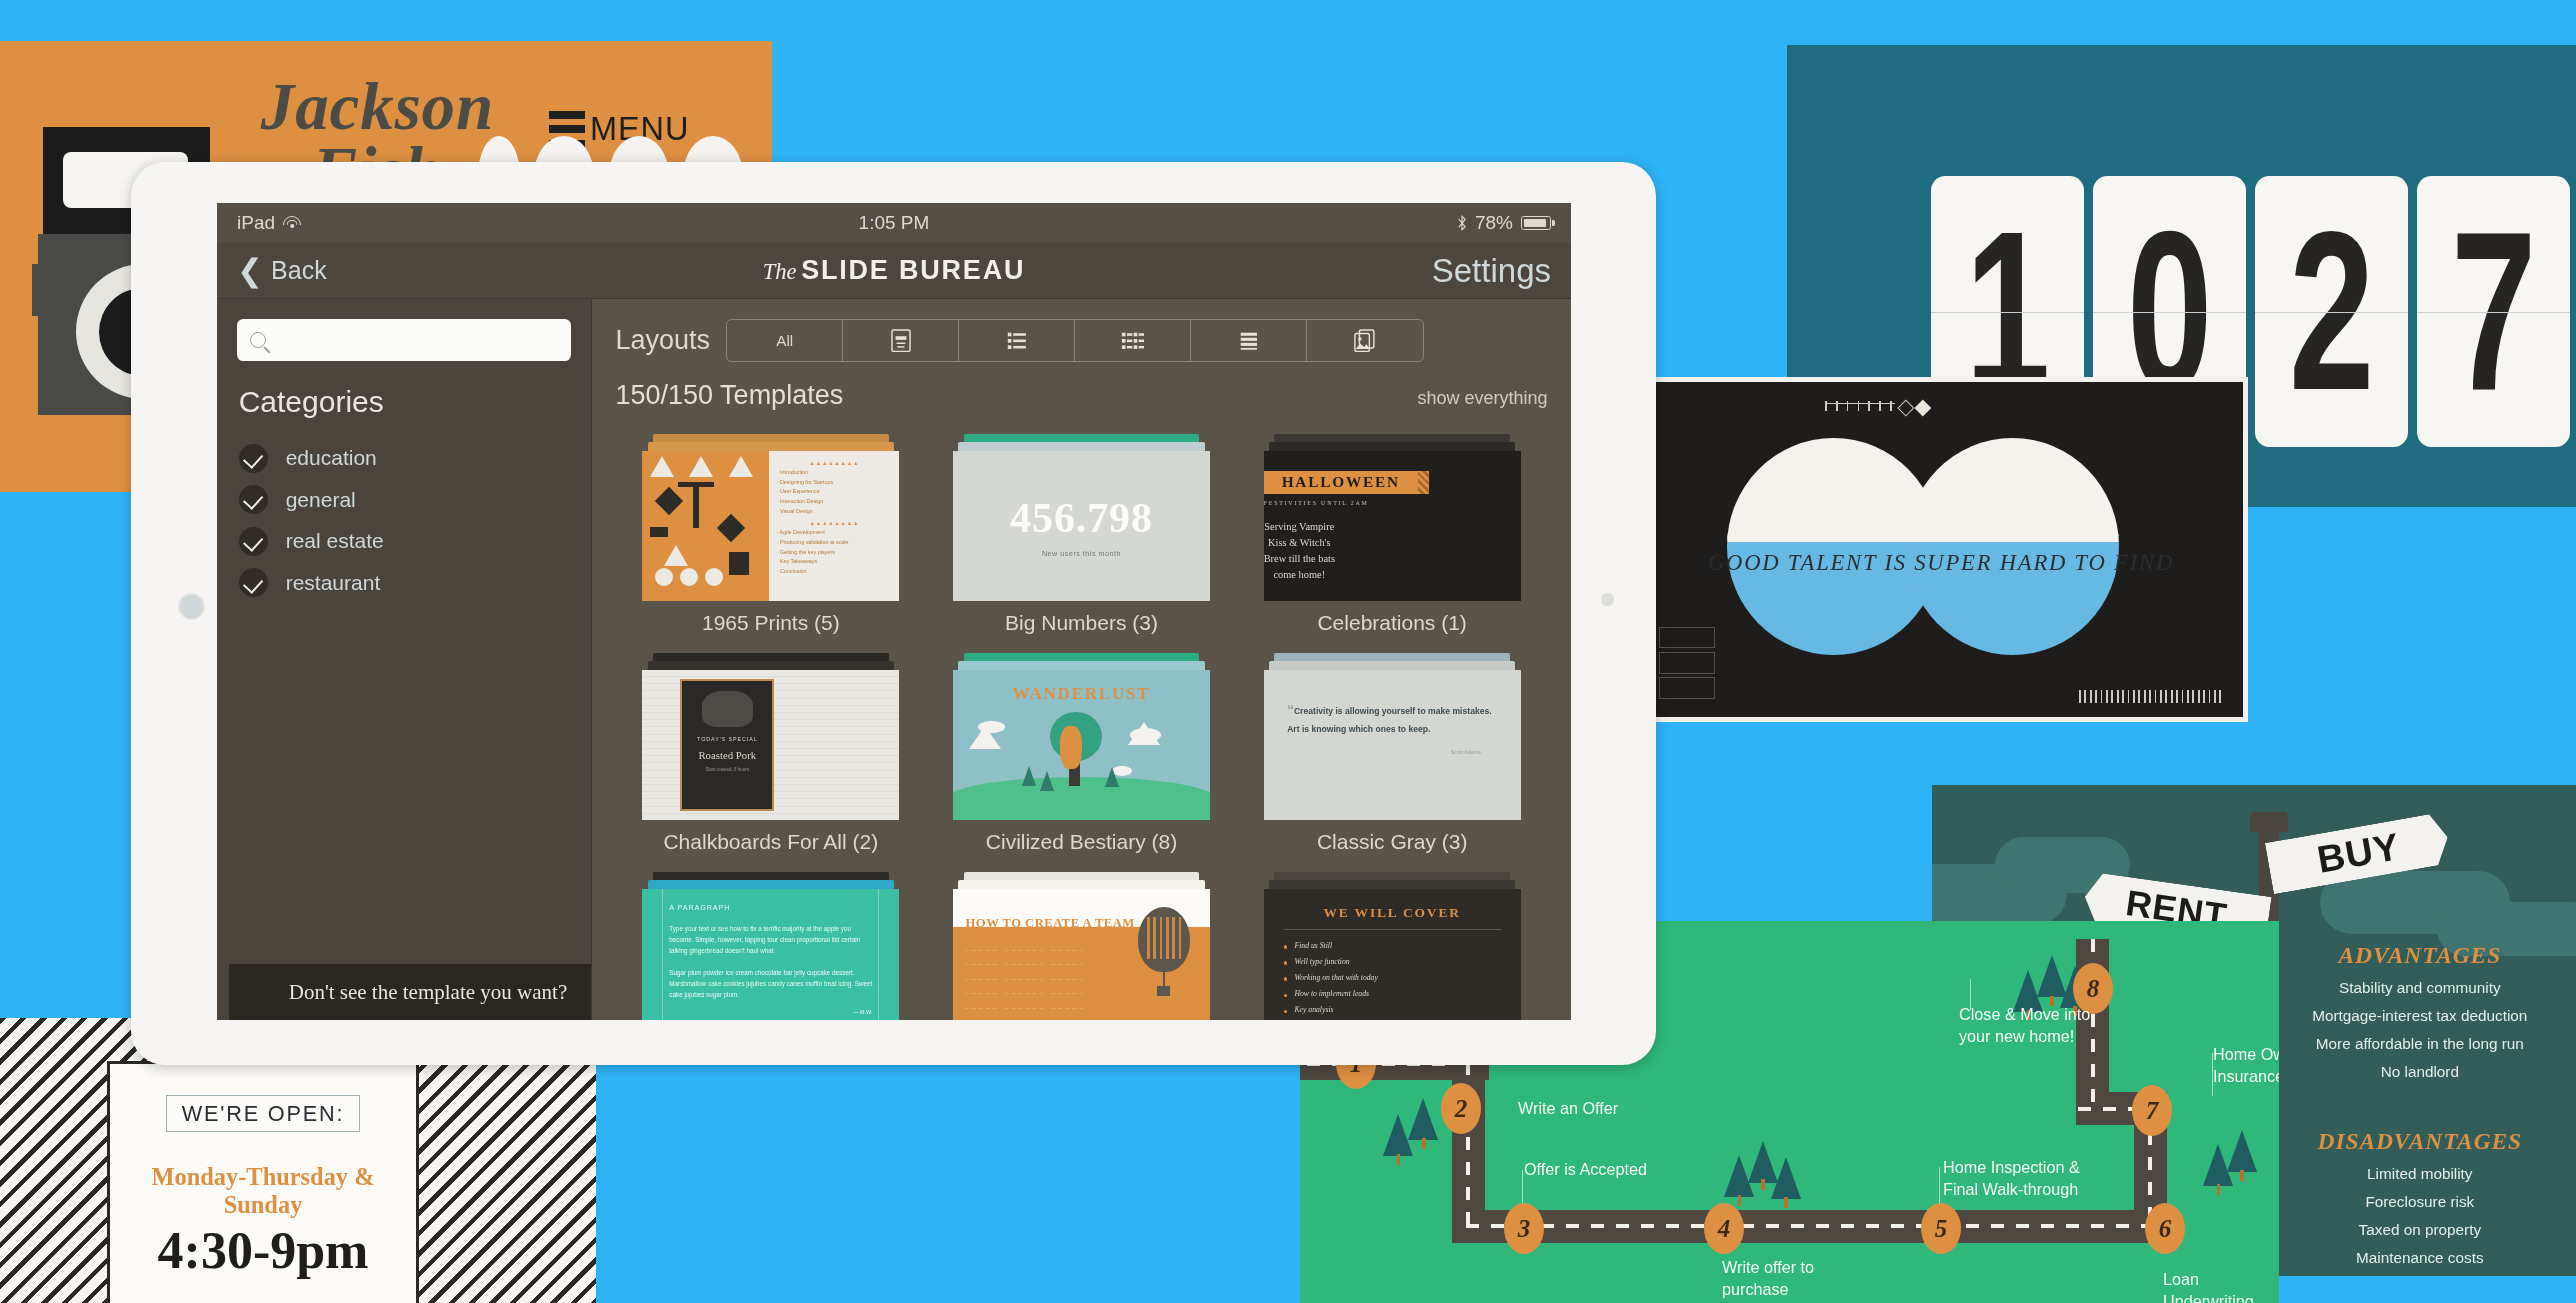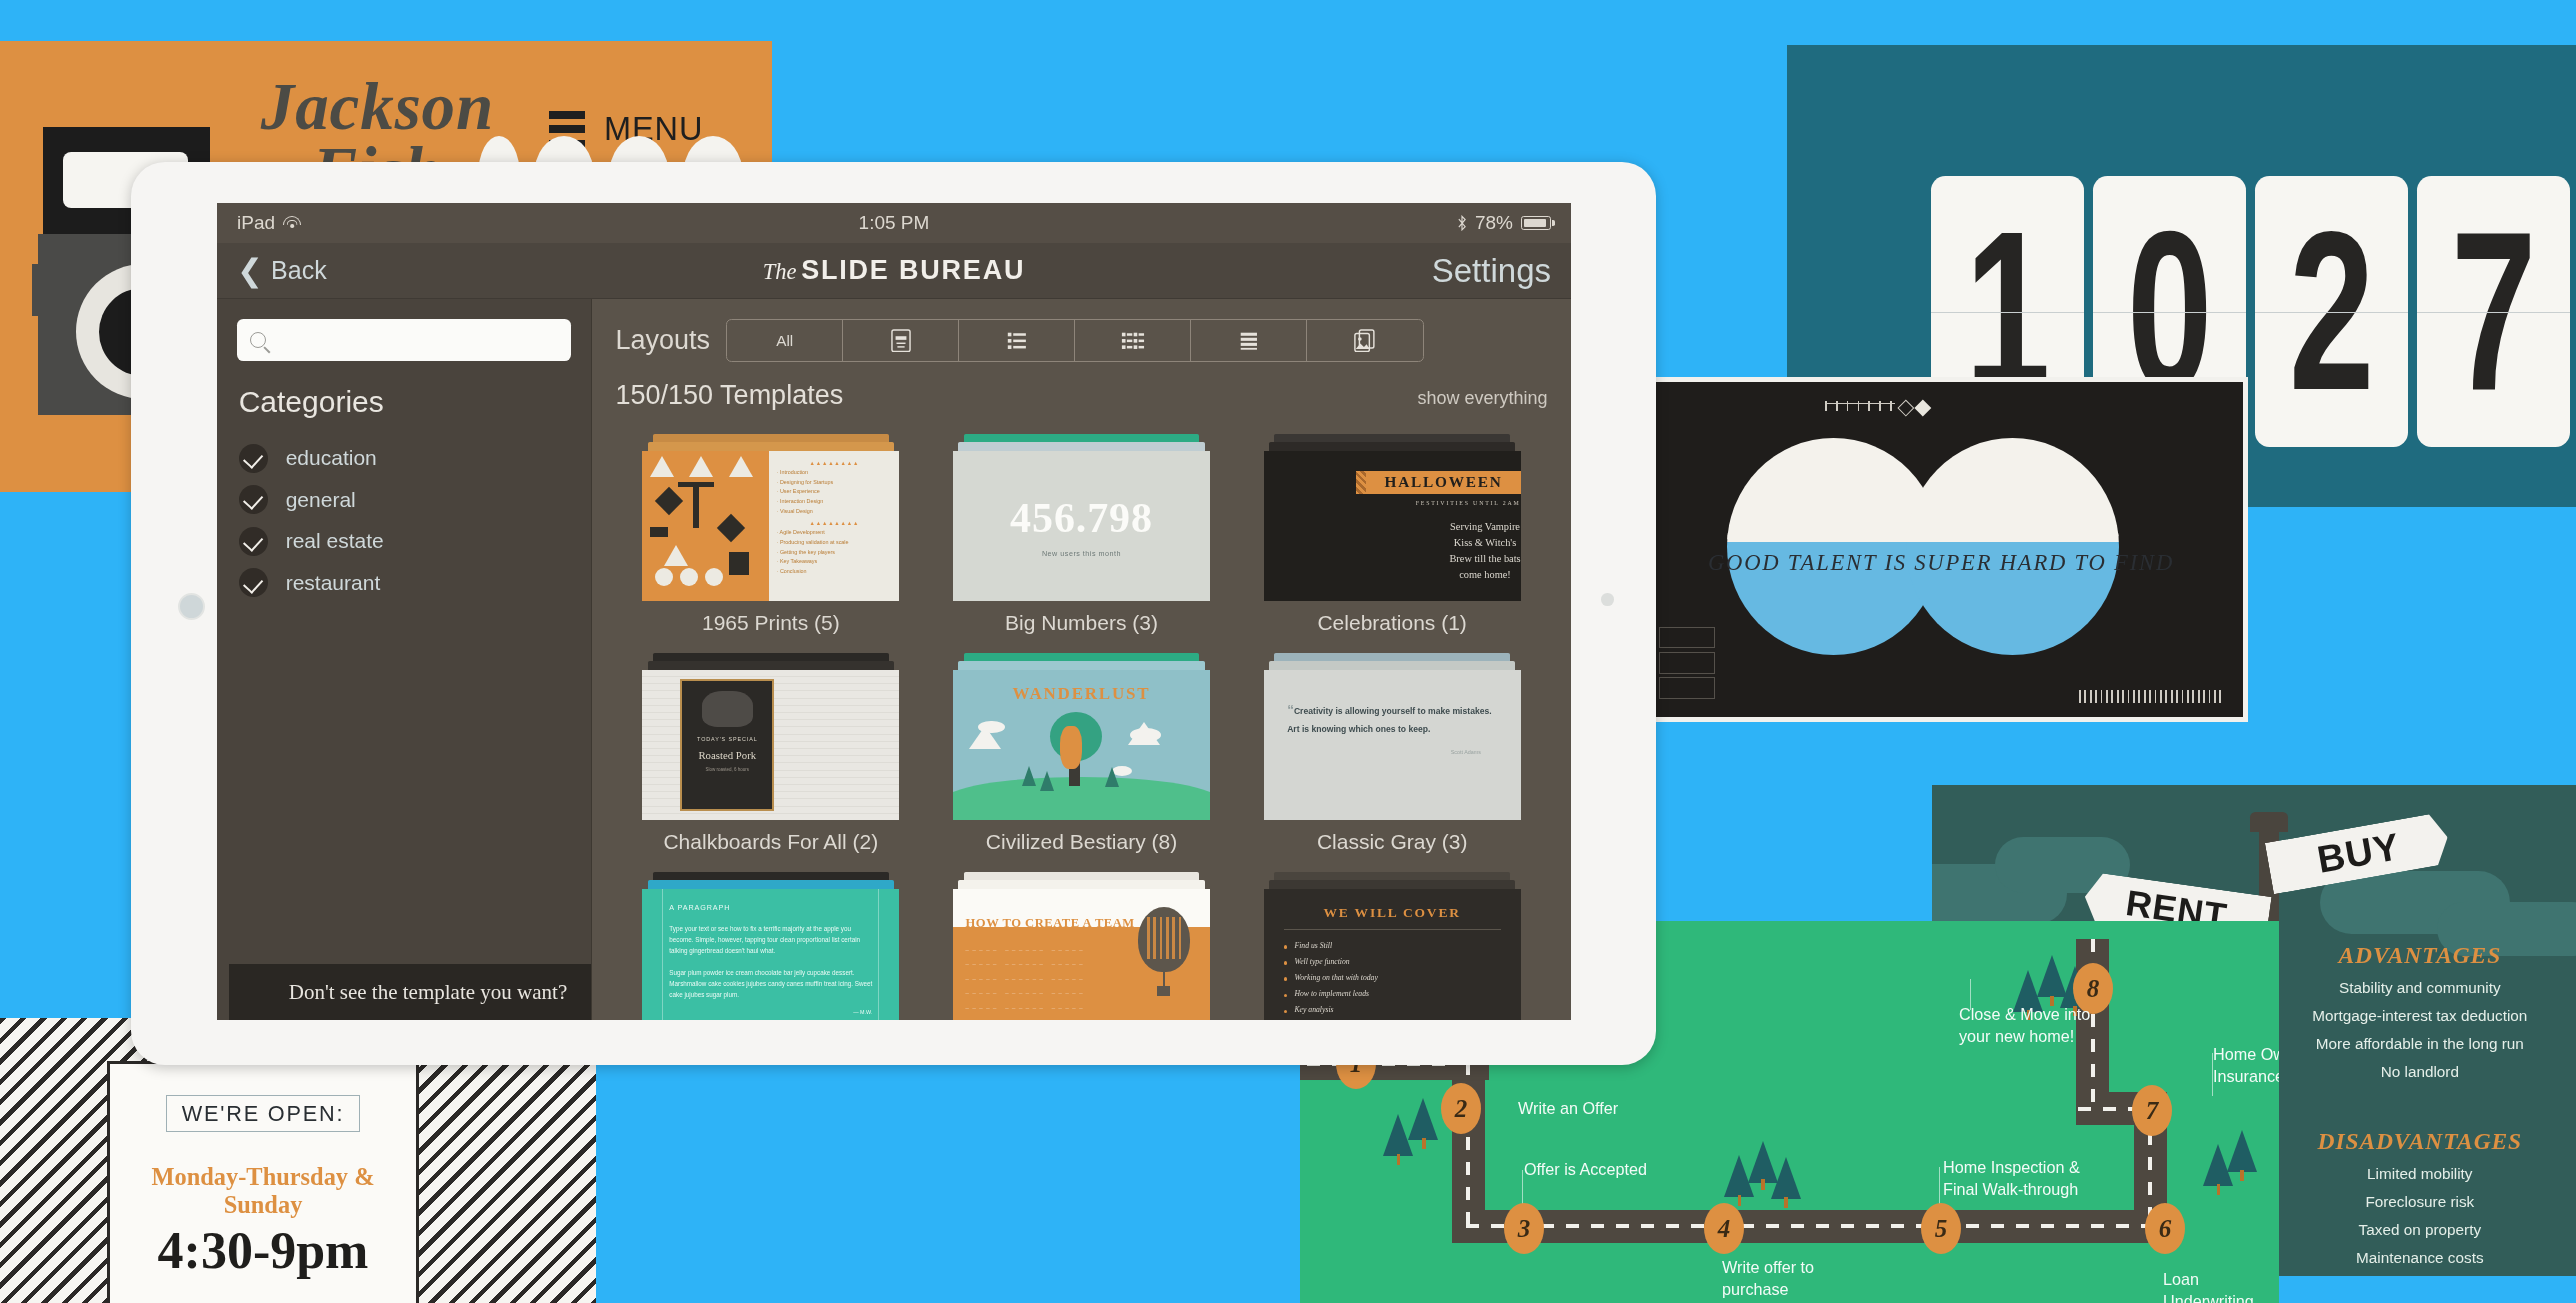--- a/index.html
+++ b/index.html
@@ -24,21 +24,21 @@
   #jfm .cam .body { position: absolute; left: -5.4px; top: 107px; width: 221px; height: 181px; background: #4a4a48; }
   #jfm .cam .lensring { position: absolute; left: 32.5px; top: 137px; width: 135px; height: 135px; border-radius: 50%; background: #e7e5df; }
   #jfm .cam .lens { position: absolute; left: 56px; top: 161px; width: 88px; height: 88px; border-radius: 50%; background: #1c1c1c; }
   #jfm .cam .knob { position: absolute; left: -10.8px; top: 137px; width: 23.5px; height: 52px; background: #4a4a48; }
   #jfm .logo {
     position: absolute; left: 206px; top: 34px; width: 343px; text-align: center;
     color: #4c4b45; font-family: "Liberation Serif", serif;
   }
   #jfm .logo .script { font-size: 67px; font-style: italic; font-weight: bold; line-height: 0.95; letter-spacing: 0.9px; }
   #jfm .logo .market { font-size: 26px; letter-spacing: 10px; margin-top: 7.2px; }
-  #jfm .menu { position: absolute; left: 549px; top: 70px; display: flex; align-items: flex-start; gap: 19px; }
+  #jfm .menu { position: absolute; left: 549px; top: 70px; display: flex; align-items: flex-start; gap: 5px; }
   #jfm .burger { display: flex; flex-direction: column; gap: 6.3px; }
   #jfm .burger i { display: block; width: 36px; height: 8.1px; background: #1f1f1f; }
   #jfm .menu .mlabel { font-size: 32.5px; color: #1f1f1f; letter-spacing: 0.9px; }
   #jfm .social { position: absolute; left: 478px; top: 95px; display: flex; gap: 14.4px; }
   #jfm .social .bub { width: 60px; height: 79px; background: #f4f3ef; border-radius: 50% 50% 46% 46%;
     display: flex; align-items: flex-end; justify-content: center; padding-bottom: 9px; }
   #jfm .social .bub svg { width: 27px; height: 27px; fill: #111; }
   #jfm .social .bub.g { width: 42px; }
 
   
@@ -145,21 +145,21 @@
   .t1965 .pat .rect { position: absolute; background: #2e2c27; }
   .t1965 .side { flex: 1; background: #eceae2; padding: 9px 7.2px; }
   .t1965 .side .hd { color: #dd9042; font-size: 5.4px; letter-spacing: 0.9px; text-align:center; }
   .t1965 .side .li { color: #b97c34; font-size: 5.4px; margin-top: 3.6px; }
 
   .tbig { height: 100%; background: #d5d8d2; display: flex; flex-direction: column;
      align-items: center; justify-content: center; }
   .tbig .num { font-family: "Liberation Serif", serif; font-weight: bold; color: #fbfbf8; font-size: 42px; letter-spacing: 0.9px; }
   .tbig .sub { color: #6e7a78; font-size: 7.2px; margin-top: 7.2px; letter-spacing: 0.5px; }
 
-  .thal { height: 100%; background: #211f1c; display: flex; flex-direction: column; align-items: flex-end; padding-top: 20px; }
+  .thal { height: 100%; background: #211f1c; display: flex; flex-direction: column; align-items: flex-start; padding-top: 20px; }
   .thal .banner { background: #dd9042; color: #211f1c; font-family: "Liberation Serif", serif; font-weight: bold;
     font-size: 15.3px; letter-spacing: 1.8px; padding: 2.7px 18px; position: relative; }
   .thal .banner::before, .thal .banner::after { content:""; position:absolute; top:0; bottom:0; width: 10.8px;
     background: repeating-linear-gradient(45deg,#dd9042 0 2.7px,#a9682c 2.7px 5.4px); }
   .thal .banner::before { left:-10.8px; } .thal .banner::after { right:-10.8px; }
   .thal .fest { color: #c9c3b7; font-size: 5.9px; letter-spacing: 1.8px; margin-top: 6.3px; font-family:"Liberation Serif",serif; }
   .thal .lines { color: #ddd9d0; font-family: "Liberation Serif", serif; font-size: 10.4px; line-height: 1.55;
     text-align: center; margin-top: 12.6px; }
 
   .tchalk { height: 100%; background: #e9e7e2; position: relative;

